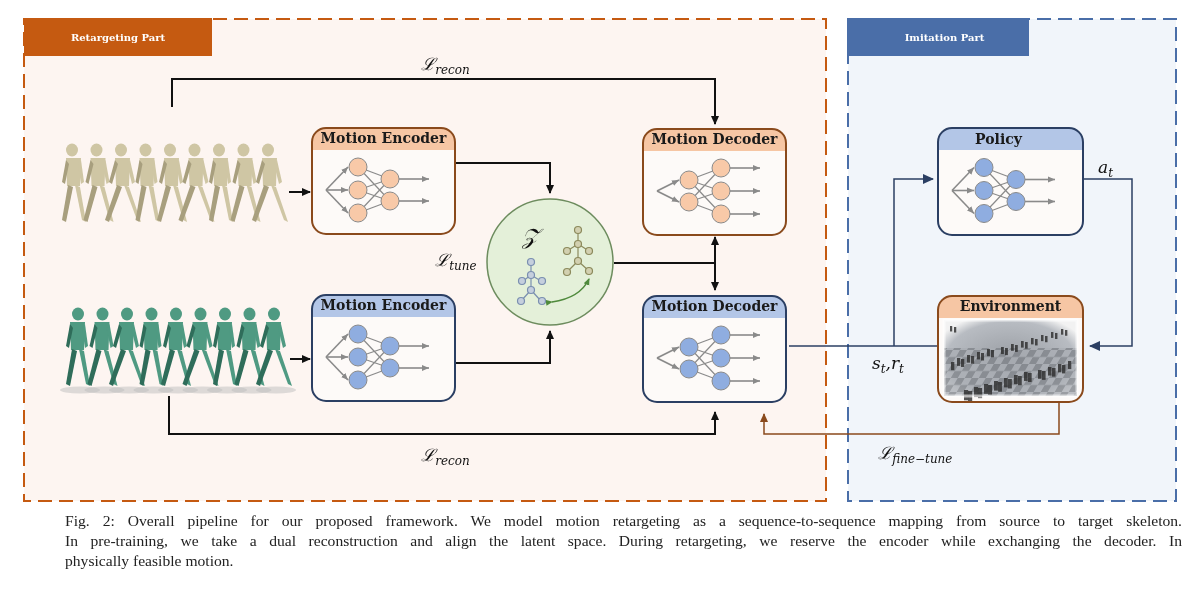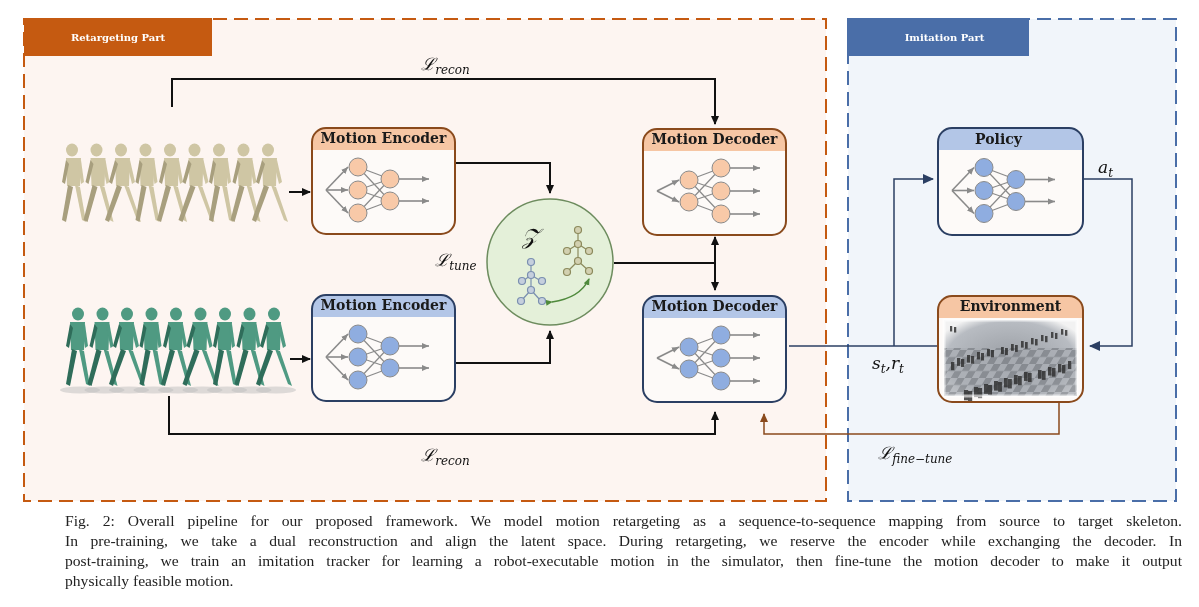--- a/index.html
+++ b/index.html
@@ -496,15 +496,14 @@
     <span>a</span><sub>t</sub>
   </div>
   <div class="math" style="left:872px;top:353px;font-size:17px;">
     <span>s</span><sub>t</sub><span>,</span><span>r</span><sub>t</sub>
   </div>
 </div>
 
 <div class="caption">
   <span class="caption-line">Fig. 2: Overall pipeline for our proposed framework. We model motion retargeting as a sequence-to-sequence mapping from source to target skeleton.</span>
   <span class="caption-line">In pre-training, we take a dual reconstruction and align the latent space. During retargeting, we reserve the encoder while exchanging the decoder. In</span>
-  <span class="caption-line">post-training, we train an imitation tracker for learning a robot-executable motion in the simulator, then fine-tune the motion decoder to make it output</span>
   <span class="caption-line last">physically feasible motion.</span>
 </div>
 
 </body></html>

